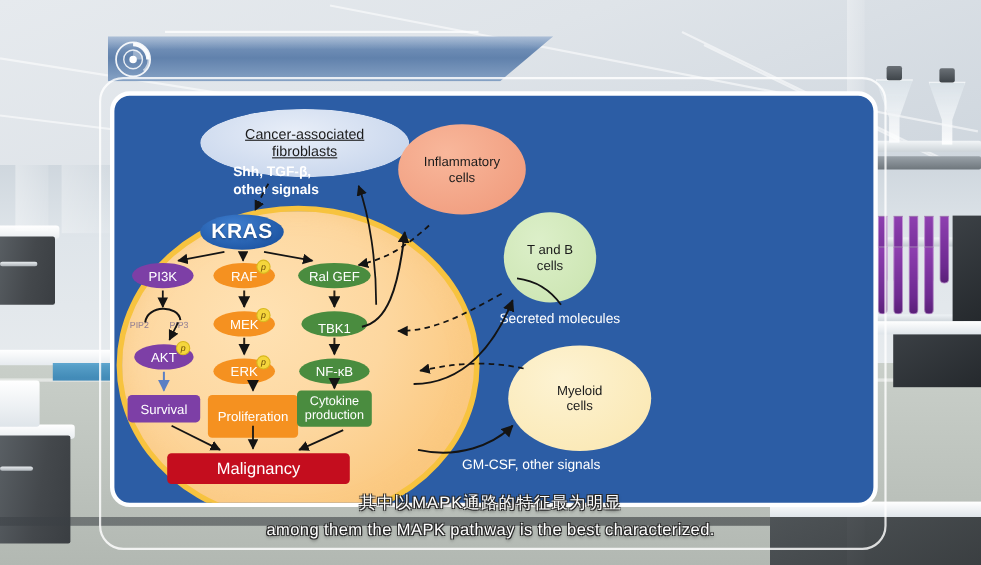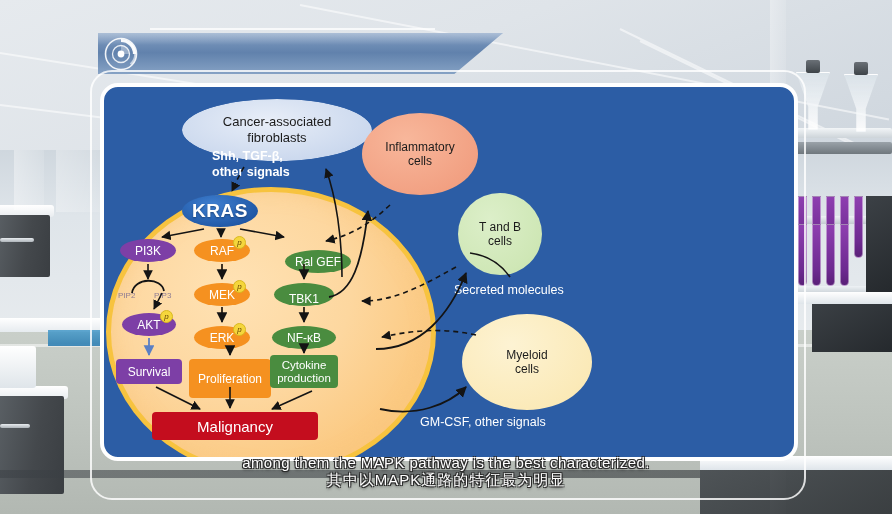--- a/index.html
+++ b/index.html
@@ -189,21 +189,21 @@
     white-space:nowrap;
   }
 
   
   #caf {
     position:absolute; left:78px; top:12px; width:190px; height:62px;
     background: radial-gradient(ellipse at 45% 35%, #e8eef8, #ccd9ee 70%, #bfd0e9);
     border-radius:50% / 50%;
     clip-path: ellipse(50% 50% at 50% 50%);
     display:flex; align-items:center; justify-content:center;
-    text-align:center; color:#1b1b1b; font-size:13px; line-height:1.2;
+    text-align:center; color:#1b1b1b; font-size:13px; line-height:1.2;text-decoration:underline;
   }
   #caf::before {
     content:""; position:absolute; inset:0;
   }
 
   svg.overlay { position:absolute; inset:0; width:698px; height:378px; pointer-events:none; }
 
   
   #subs { position:absolute; left:0; top:448px; width:892px; text-align:center; }
   #sub-cn {
@@ -335,21 +335,21 @@
         <span class="pbadge" style="left:39px; top:-3px;">p</span>
       </div>
       <div class="node ell n-orange" style="left:90px; top:239px; width:56px; height:23px;">
         <span>ERK</span>
         <span class="pbadge" style="left:39px; top:-3px;">p</span>
       </div>
       <div class="node rect n-orange" style="left:85px; top:272px; width:82px; height:39px;">
         <span>Proliferation</span>
       </div>
 
-      <div class="node ell n-green" style="left:181px; top:152px; width:66px; height:23px;margin-top:11px;">
+      <div class="node ell n-green" style="left:167px; top:152px; width:66px; height:23px;">
         <span>Ral GEF</span>
       </div>
       <div class="node ell n-green" style="left:170px; top:196px; width:60px; height:23px;align-items:flex-end;">
         <span>TBK1</span>
       </div>
       <div class="node ell n-green" style="left:168px; top:239px; width:64px; height:23px;">
         <span>NF-κB</span>
       </div>
       <div class="node rect n-red" style="left:48px; top:325px; width:166px; height:28px; font-size:15px;">
         <span>Malignancy</span>
@@ -436,17 +436,17 @@
 
         <path d="M372,248 C336,240 306,244 278,250" stroke="#141414" stroke-width="1.6" fill="none" stroke-dasharray="5,4" marker-end="url(#ahd)"></path>
 
         <path d="M276,322 C312,330 344,318 362,300" stroke="#141414" stroke-width="1.8" fill="none" marker-end="url(#ah)"></path>
       </svg>
 
     </div>
   </div>
 
   <div id="subs">
+    <div id="sub-cn">其中以MAPK通路的特征最为明显</div>
     <div id="sub-en">among them the MAPK pathway is the best characterized.</div>
-    <div id="sub-cn">其中以MAPK通路的特征最为明显</div>
   </div>
 
 </div>
 
 </body></html>

